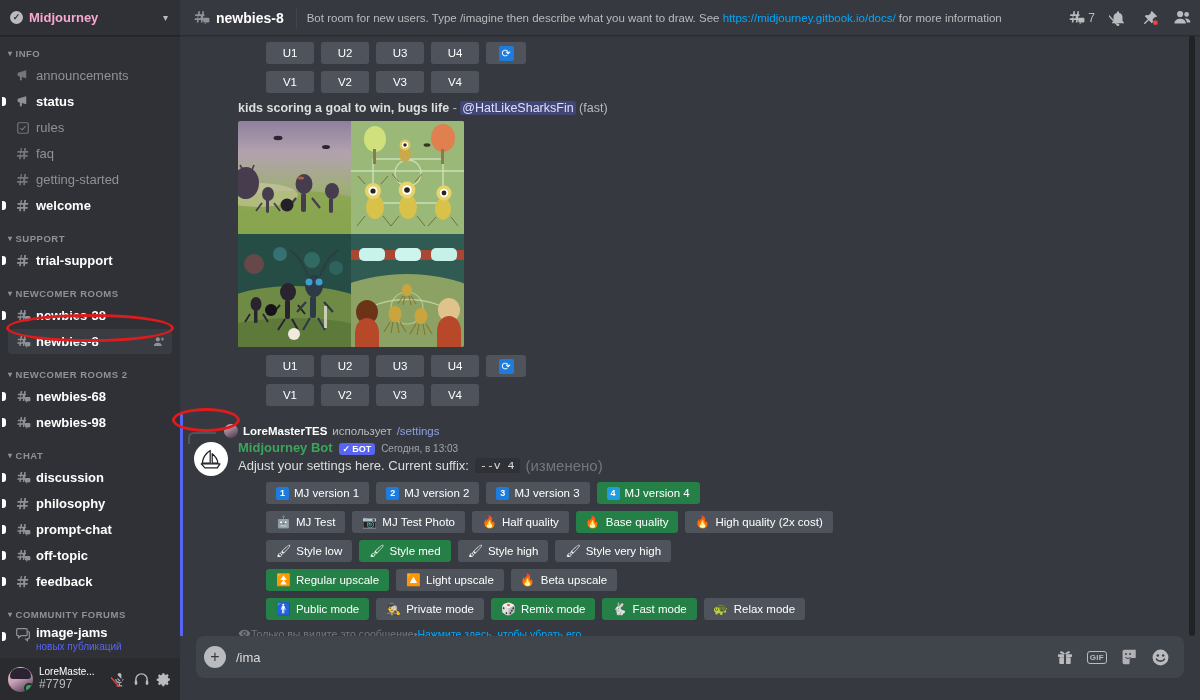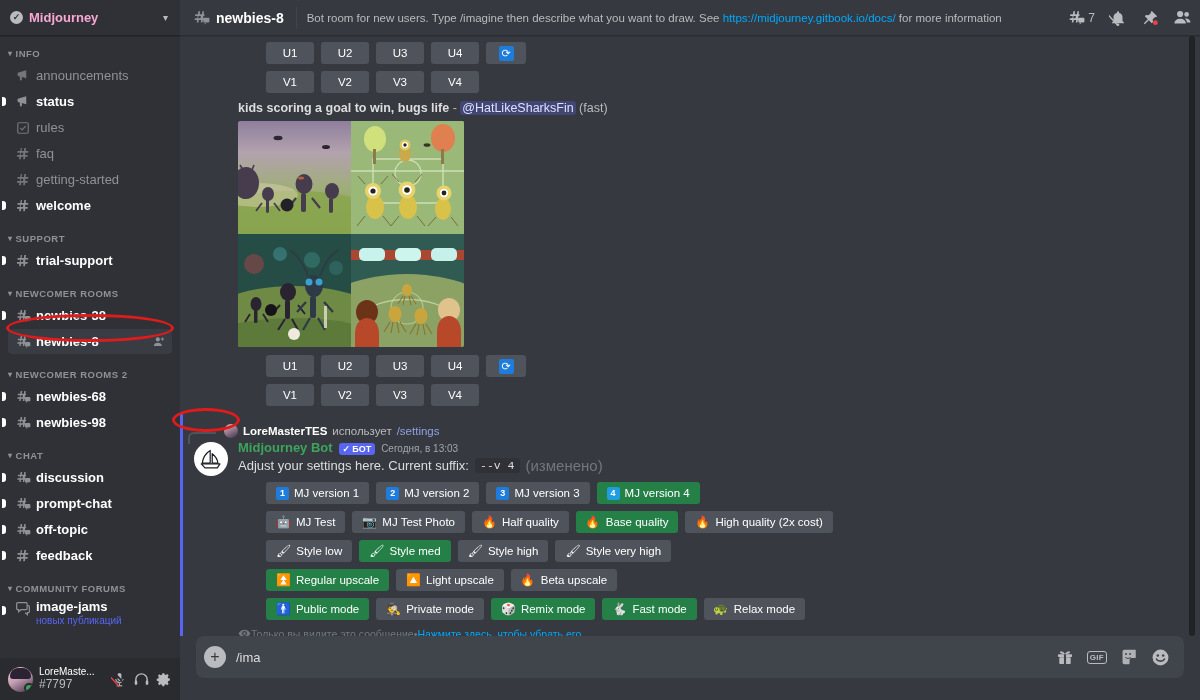--- a/index.html
+++ b/index.html
@@ -389,20 +389,29 @@
       <div class="chan unread">
         <span class="dot"></span>
         <span class="cicon">
           <svg width="16" height="16" viewBox="0 0 24 24" fill="currentColor">
               <path d="M8.5 3l-.6 4H4.4l-.3 2.2h3.5l-.4 3.2H3.8l-.3 2.2h3.4L6.3 18h2.2l.6-3.4h3.1L11.7 18h2.2l.6-3.4h2.1v-2.2h-1.8l.4-3.2h1.4V7h-1.1l.6-4h-2.2l-.6 4h-3.1l.6-4H8.5zm.2 6.2h3.1l-.4 3.2H8.3z"></path>
               <rect x="15" y="12" width="8" height="6.5" rx="1.4"></rect>
               <path d="M17 18.5l-.2 2.6 2.6-2.6z"></path>
             </svg>
         </span>
         <span class="cname">discussion</span>
+      </div>
+      <div class="chan unread">
+        <span class="dot"></span>
+        <span class="cicon">
+          <svg width="15" height="15" viewBox="0 0 24 24" fill="currentColor">
+              <path d="M9.3 3l-.8 5H4.2l-.3 2.6h4.3l-.5 3.8H3.4L3 17h4.2l-.7 4h2.7l.7-4h3.8l-.7 4h2.7l.7-4H20l.4-2.6h-4.3l.5-3.8h4.3l.4-2.6h-4.3l.7-5h-2.7l-.7 5h-3.8l.7-5H9.3zm.2 7.6h3.8l-.5 3.8H9z"></path>
+            </svg>
+        </span>
+        <span class="cname">philosophy</span>
       </div>
       <div class="chan unread">
         <span class="dot"></span>
         <span class="cicon">
           <svg width="16" height="16" viewBox="0 0 24 24" fill="currentColor">
               <path d="M8.5 3l-.6 4H4.4l-.3 2.2h3.5l-.4 3.2H3.8l-.3 2.2h3.4L6.3 18h2.2l.6-3.4h3.1L11.7 18h2.2l.6-3.4h2.1v-2.2h-1.8l.4-3.2h1.4V7h-1.1l.6-4h-2.2l-.6 4h-3.1l.6-4H8.5zm.2 6.2h3.1l-.4 3.2H8.3z"></path>
               <rect x="15" y="12" width="8" height="6.5" rx="1.4"></rect>
               <path d="M17 18.5l-.2 2.6 2.6-2.6z"></path>
             </svg>
         </span>

